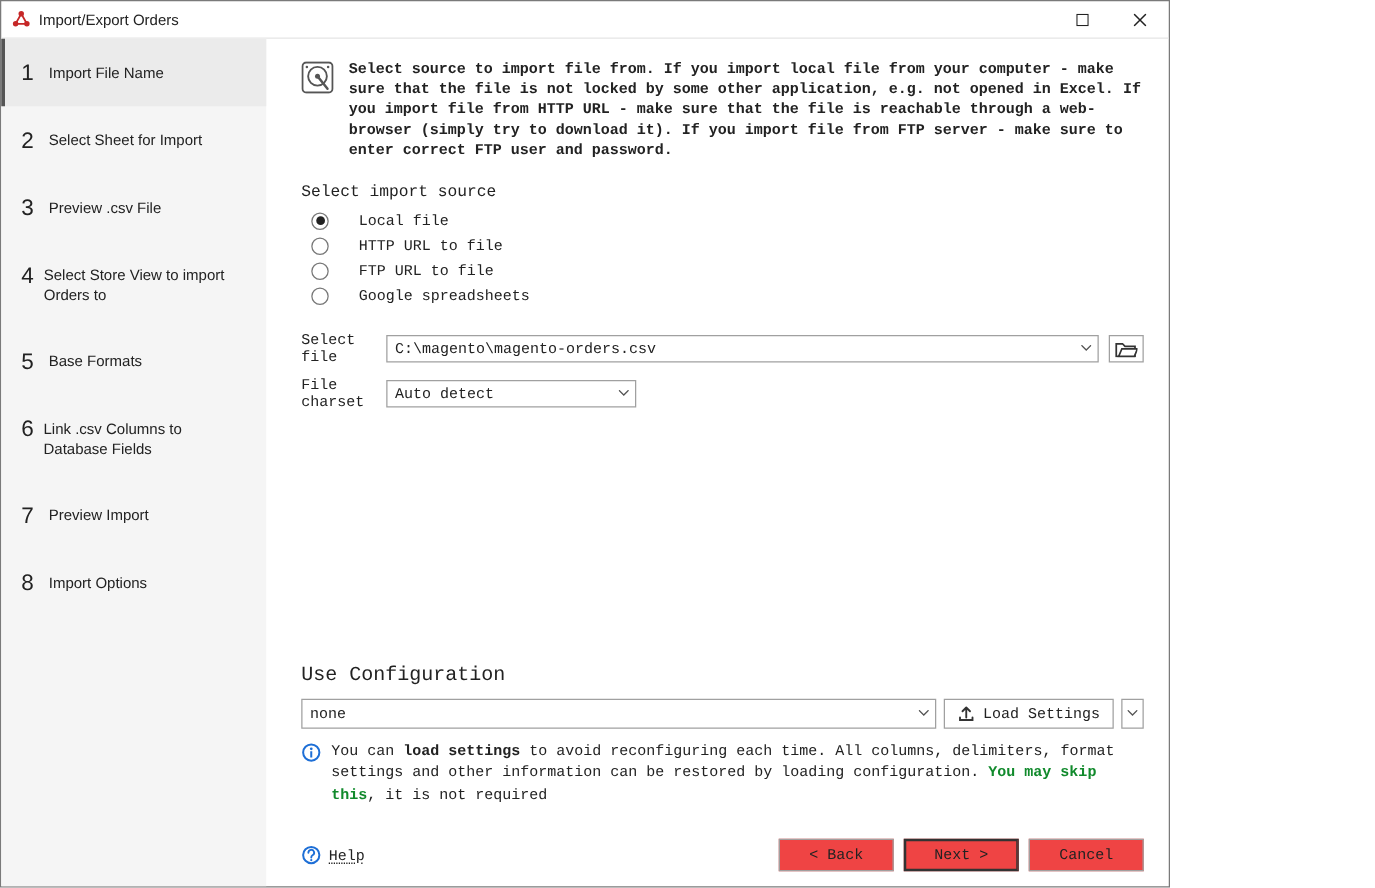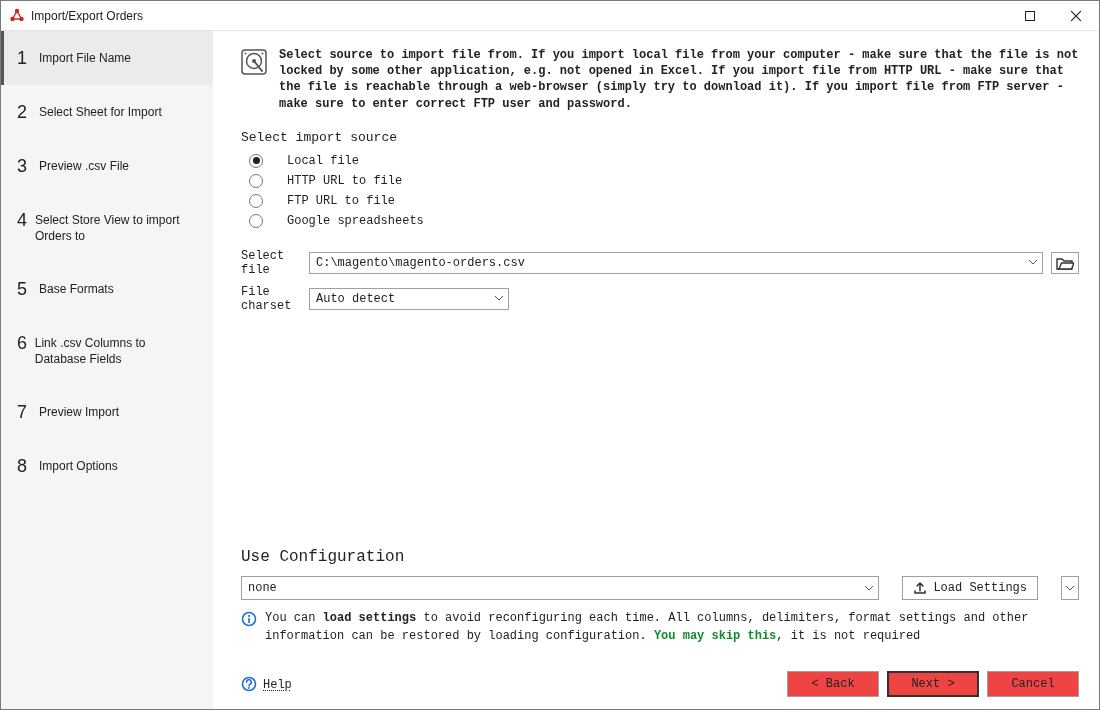--- a/index.html
+++ b/index.html
@@ -4,21 +4,21 @@
 <style>
   * { box-sizing: border-box; }
   html, body { margin:0; padding:0; height:100%; }
   body {
     font-family: "Segoe UI", Arial, sans-serif;
     font-size: 12px;
     color: #222;
     background: #fff;
   }
   .window {
-    width: 1100px;
+    width: 936px;
     height: 710px;
     border: 1px solid #7a7a7a;
     display: flex;
     flex-direction: column;
     position: relative;
     background: #fff;
   }
   
   .titlebar {
     height: 30px;
@@ -150,21 +150,21 @@
   .charset-combo { width:200px; }
 
   .spacer { flex:1; }
 
   .use-config-heading {
     font-size:16px;
     margin-bottom:10px;
   }
   .config-row {
     display:flex;
-    gap:23px;
+    gap:6px;
     margin-bottom:10px;
   }
   .config-combo { flex:1; height:24px; border:1px solid #a0a0a0; display:flex; align-items:center; }
   .load-btn {
     height:24px; border:1px solid #a0a0a0; display:flex; align-items:center;
     gap:6px; padding:0 10px; cursor:pointer; background:#fff;
   }
   .load-btn-split {
     width:18px; height:24px; border:1px solid #a0a0a0; display:flex;
     align-items:center; justify-content:center; cursor:pointer; background:#fff;

